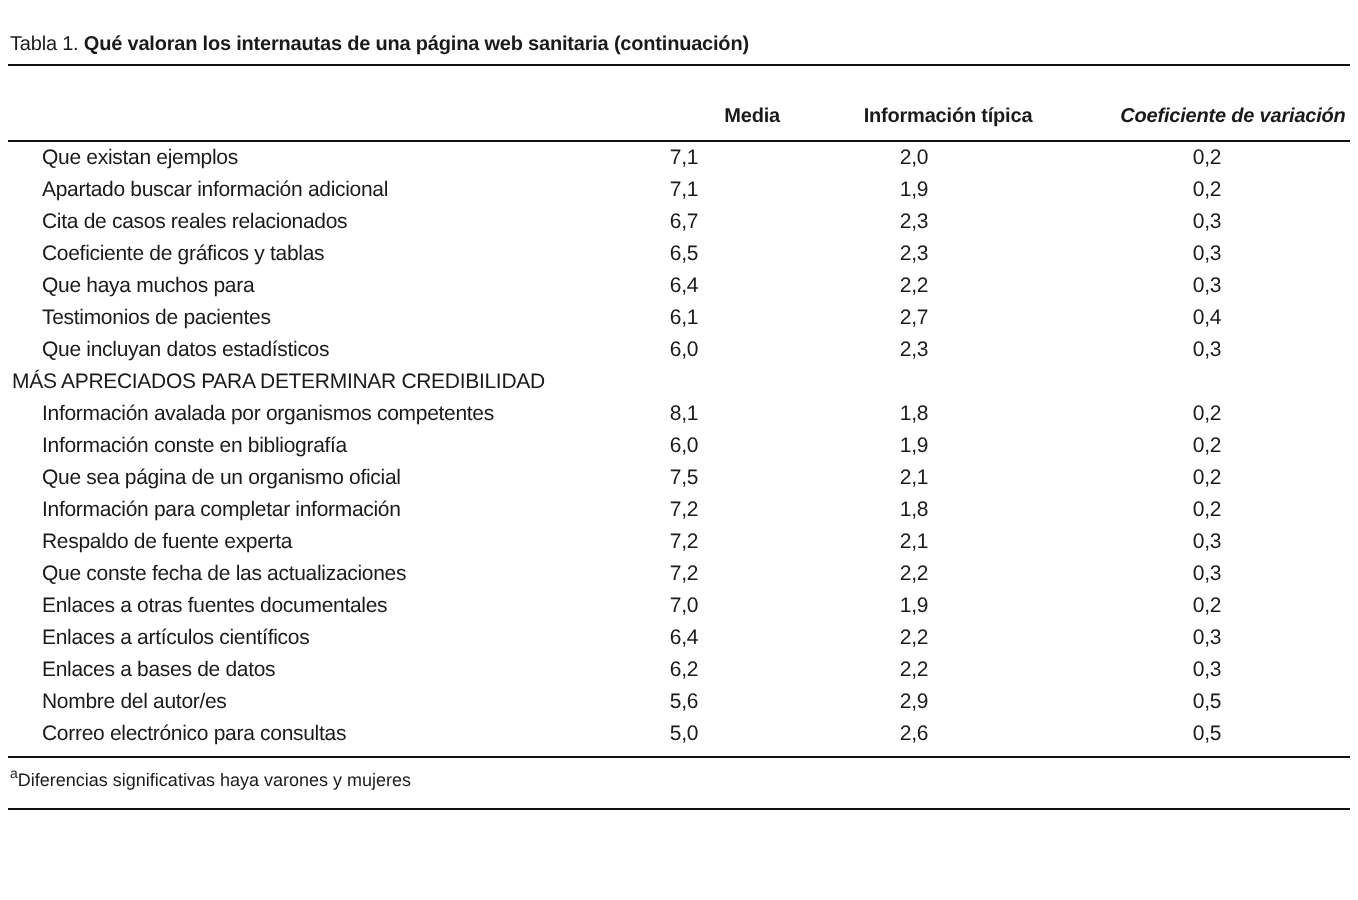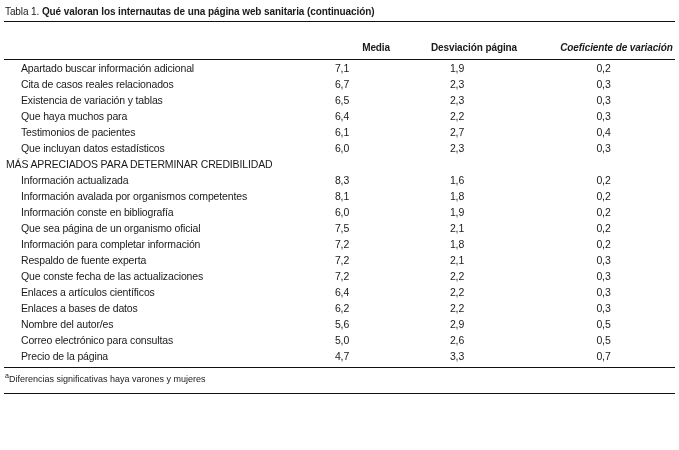--- a/index.html
+++ b/index.html
@@ -8,21 +8,21 @@
     background: #ffffff;
   }
   body {
     width: 679px;
     height: 450px;
     overflow: hidden;
     font-family: "Liberation Sans", "DejaVu Sans", sans-serif;
     color: #1a1a1a;
   }
   .page {
-    padding: 1px 4px;
+    padding: 12px 4px;
   }
   .caption {
     font-size: 10px;
     line-height: 12px;
     padding: 5px 0 3px 1px;
     border-bottom: 1px solid #111111;
     letter-spacing: -0.1px;
     white-space: nowrap;
   }
   .caption-prefix { font-weight: normal; }
@@ -91,39 +91,45 @@
     <colgroup>
       <col style="width:290px">
       <col style="width:96px">
       <col style="width:168px">
       <col>
     </colgroup>
     <thead>
       <tr>
         <th class="th-item"></th>
         <th class="th-media">Media</th>
-        <th class="th-desv">Desviación página</th>
+        <th class="th-desv">Información típica</th>
         <th class="th-coef">Coeficiente de variación</th>
       </tr>
     </thead>
     <tbody>
         <tr>
+          <td class="label-cell">Que existan ejemplos</td>
+          <td class="num-media">7,1</td>
+          <td class="num-desv">2,0</td>
+          <td class="num-coef">0,2</td>
+        </tr>
+        <tr>
           <td class="label-cell">Apartado buscar información adicional</td>
           <td class="num-media">7,1</td>
           <td class="num-desv">1,9</td>
           <td class="num-coef">0,2</td>
         </tr>
         <tr>
           <td class="label-cell">Cita de casos reales relacionados</td>
           <td class="num-media">6,7</td>
           <td class="num-desv">2,3</td>
           <td class="num-coef">0,3</td>
         </tr>
         <tr>
-          <td class="label-cell">Existencia de variación y tablas</td>
+          <td class="label-cell">Coeficiente de gráficos y tablas</td>
           <td class="num-media">6,5</td>
           <td class="num-desv">2,3</td>
           <td class="num-coef">0,3</td>
         </tr>
         <tr>
           <td class="label-cell">Que haya muchos para</td>
           <td class="num-media">6,4</td>
           <td class="num-desv">2,2</td>
           <td class="num-coef">0,3</td>
         </tr>
@@ -136,26 +142,20 @@
         <tr>
           <td class="label-cell">Que incluyan datos estadísticos</td>
           <td class="num-media">6,0</td>
           <td class="num-desv">2,3</td>
           <td class="num-coef">0,3</td>
         </tr>
         <tr>
           <td class="section-cell" colspan="4">MÁS APRECIADOS PARA DETERMINAR CREDIBILIDAD</td>
         </tr>
         <tr>
-          <td class="label-cell">Información actualizada</td>
-          <td class="num-media">8,3</td>
-          <td class="num-desv">1,6</td>
-          <td class="num-coef">0,2</td>
-        </tr>
-        <tr>
           <td class="label-cell">Información avalada por organismos competentes</td>
           <td class="num-media">8,1</td>
           <td class="num-desv">1,8</td>
           <td class="num-coef">0,2</td>
         </tr>
         <tr>
           <td class="label-cell">Información conste en bibliografía</td>
           <td class="num-media">6,0</td>
           <td class="num-desv">1,9</td>
           <td class="num-coef">0,2</td>
@@ -176,20 +176,26 @@
           <td class="label-cell">Respaldo de fuente experta</td>
           <td class="num-media">7,2</td>
           <td class="num-desv">2,1</td>
           <td class="num-coef">0,3</td>
         </tr>
         <tr>
           <td class="label-cell">Que conste fecha de las actualizaciones</td>
           <td class="num-media">7,2</td>
           <td class="num-desv">2,2</td>
           <td class="num-coef">0,3</td>
+        </tr>
+        <tr>
+          <td class="label-cell">Enlaces a otras fuentes documentales</td>
+          <td class="num-media">7,0</td>
+          <td class="num-desv">1,9</td>
+          <td class="num-coef">0,2</td>
         </tr>
         <tr>
           <td class="label-cell">Enlaces a artículos científicos</td>
           <td class="num-media">6,4</td>
           <td class="num-desv">2,2</td>
           <td class="num-coef">0,3</td>
         </tr>
         <tr>
           <td class="label-cell">Enlaces a bases de datos</td>
           <td class="num-media">6,2</td>
@@ -201,24 +207,18 @@
           <td class="num-media">5,6</td>
           <td class="num-desv">2,9</td>
           <td class="num-coef">0,5</td>
         </tr>
         <tr>
           <td class="label-cell">Correo electrónico para consultas</td>
           <td class="num-media">5,0</td>
           <td class="num-desv">2,6</td>
           <td class="num-coef">0,5</td>
         </tr>
-        <tr>
-          <td class="label-cell">Precio de la página</td>
-          <td class="num-media">4,7</td>
-          <td class="num-desv">3,3</td>
-          <td class="num-coef">0,7</td>
-        </tr>
       </tbody>
   </table>
 
   <div class="footnote"><sup>a</sup><span>Diferencias significativas haya varones y mujeres</span></div>
 
 </div>
 
 </body></html>

